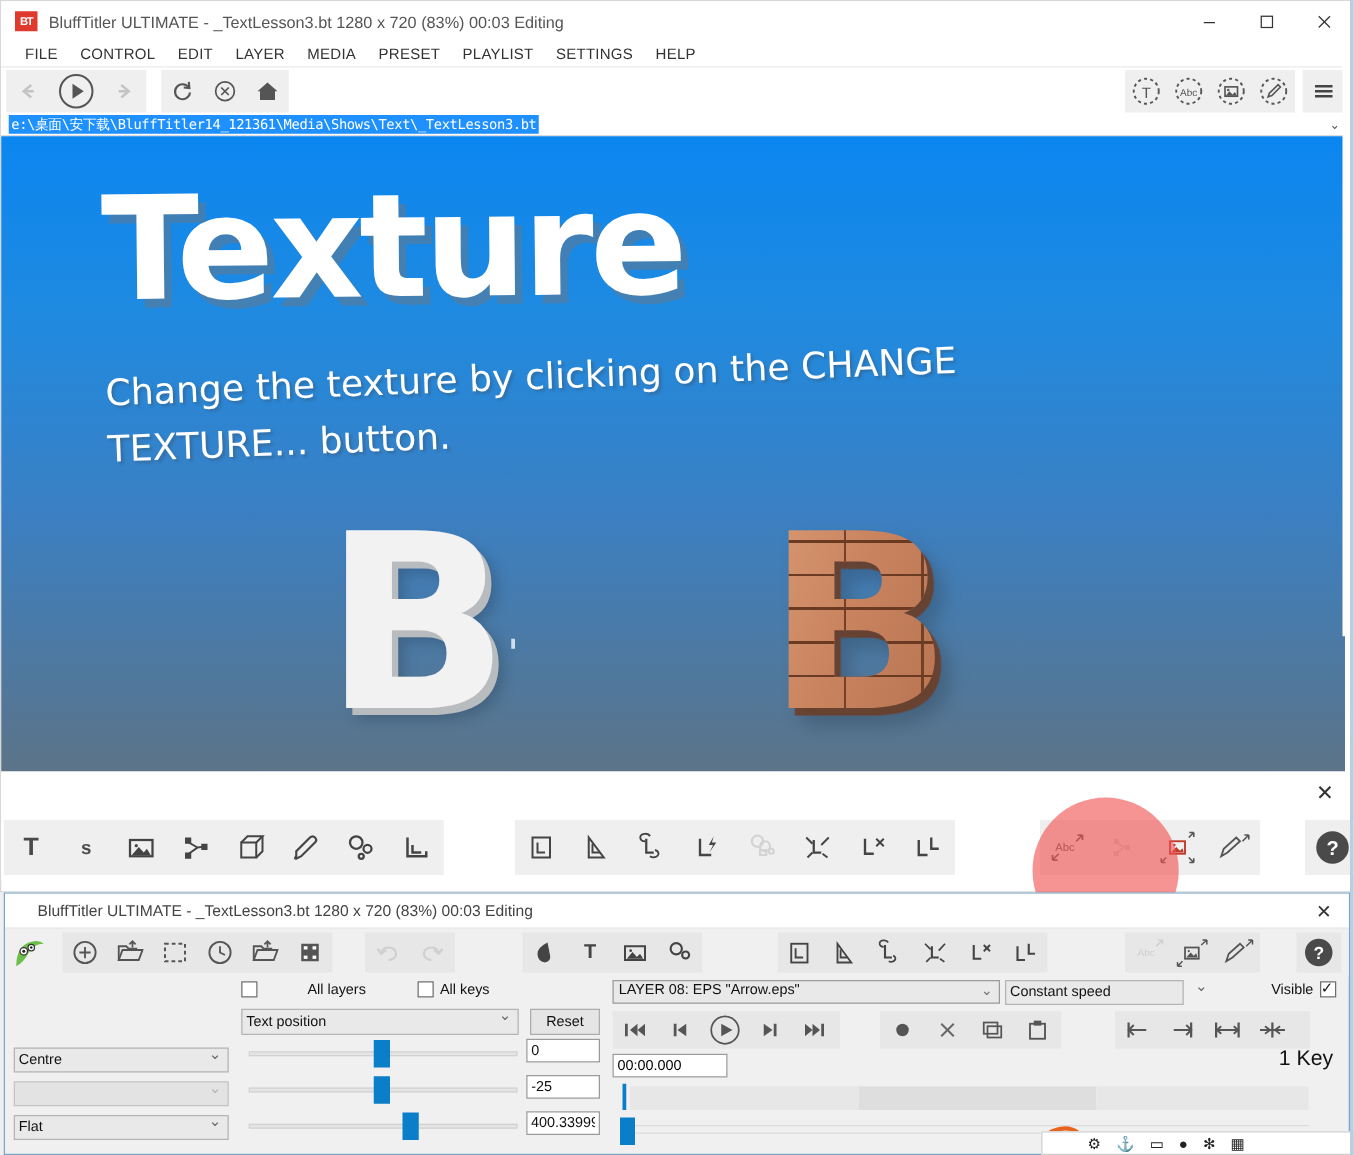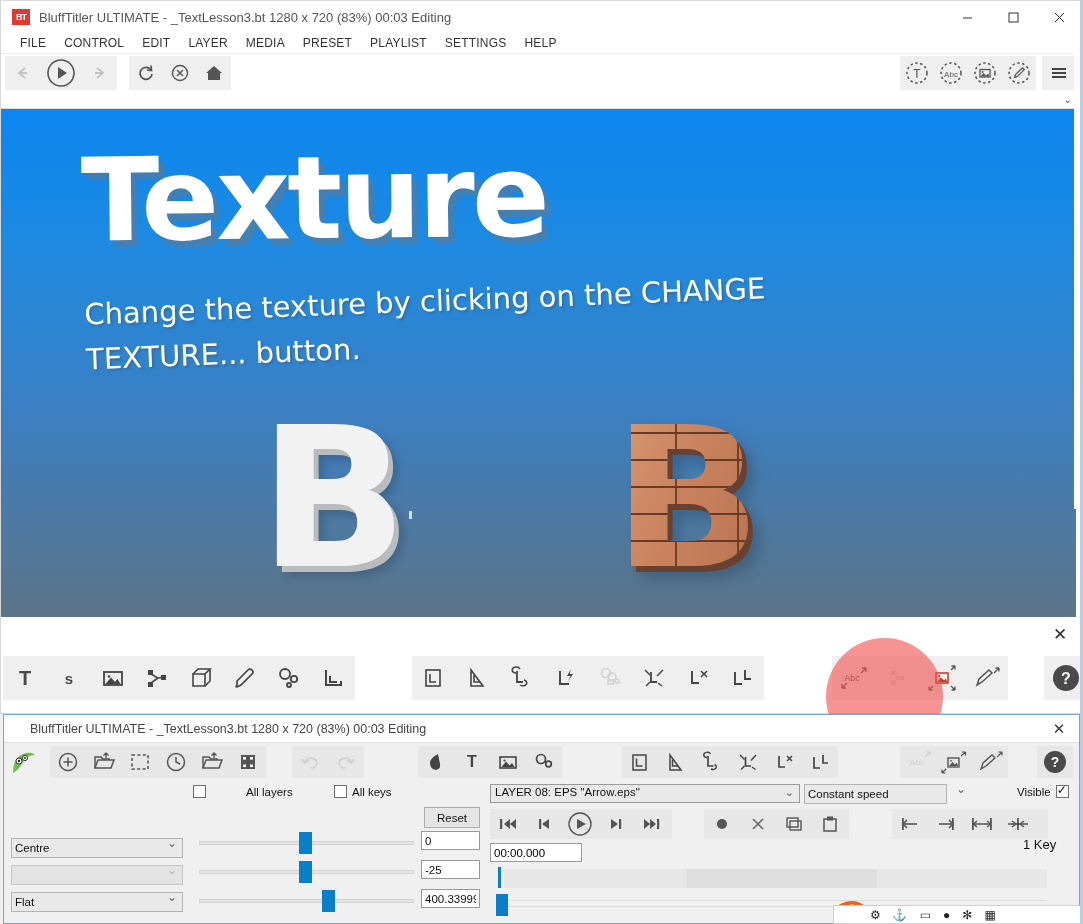--- a/index.html
+++ b/index.html
@@ -142,21 +142,21 @@
   .layerbar { position:absolute; left:486px; top:3px; width:310px; height:19px;
      border:1px solid #9a9a9a; background:#e9e9e9; font-size:11.5px; color:#111;
      padding:1px 4px; }
   .layerbar .c { position:absolute; right:5px; top:1px; color:#666; font-size:11px; }
 
   .trans { position:absolute; display:flex; align-items:center; height:30px;
      background:#e7e7e7; }
   .trans .b { width:36px; height:30px; display:flex; align-items:center;
      justify-content:center; color:#555; }
 
-  .lbl { position:absolute; font-size:13px; color:#111; }
+  .lbl { position:absolute; font-size:17px; color:#111; }
 
   .timefield { position:absolute; left:486px; top:62px; width:92px; height:19px;
      border:1px solid #9a9a9a; background:#fff; font-size:11.5px; padding:1px 3px; }
 
   .tl-track { position:absolute; background:#e7e7e7; }
   .tl-playhead { position:absolute; width:3px; background:#0a7ec8; }
   .tl-thumb { position:absolute; width:12px; height:22px; background:#0a7ec8; }
   .tl-line { position:absolute; height:1px; background:#dcdcdc; }
 
   .taskbar-peek { position:absolute; left:833px; top:905px; width:250px; height:19px;
@@ -286,20 +286,21 @@
         <svg width="20" height="20" viewBox="0 0 20 20">
               <rect x="3" y="5" width="14" height="2" fill="#444"></rect>
               <rect x="3" y="9" width="14" height="2" fill="#444"></rect>
               <rect x="3" y="13" width="14" height="2" fill="#444"></rect>
             </svg>
       </div>
     </div>
   </div>
 
   <div class="pathbar">
+    <div class="path-text">e:\桌面\安下载\BluffTitler14_121361\Media\Shows\Text\_TextLesson3.bt</div>
     <div class="path-caret">⌄</div>
   </div>
 
   <div class="viewport">
     <div class="vp-title">Texture</div>
     <div class="vp-sub">Change the texture by clicking on the CHANGE TEXTURE... button.</div>
     <div class="vp-dot"></div>
     <div class="glyph glyph-white">B</div>
     <div class="glyph glyph-brick">B</div>
   </div>
@@ -663,20 +664,25 @@
 
     <div class="chk" style="left:189px; top:4px;gap:40px;">
       <span class="chkbox"></span>
       <span>All layers</span>
     </div>
     <div class="chk" style="left:330px; top:4px;">
       <span class="chkbox"></span>
       <span>All keys</span>
     </div>
 
+    <div class="selwrap" style="left:189px; top:26px; width:222px;">
+      <select class="sel" style="width:222px;height:21px;">
+        <option>Text position</option>
+      </select>
+    </div>
     <button class="btn" style="left:420px; top:26px; width:56px;">Reset</button>
 
     <div class="slider" style="left:195px; top:55px; width:215px;">
       <div class="track"></div>
       <div class="thumb" style="left:100px;"></div>
     </div>
     <div class="slider" style="left:195px; top:84px; width:215px;">
       <div class="track"></div>
       <div class="thumb" style="left:100px;"></div>
     </div>

